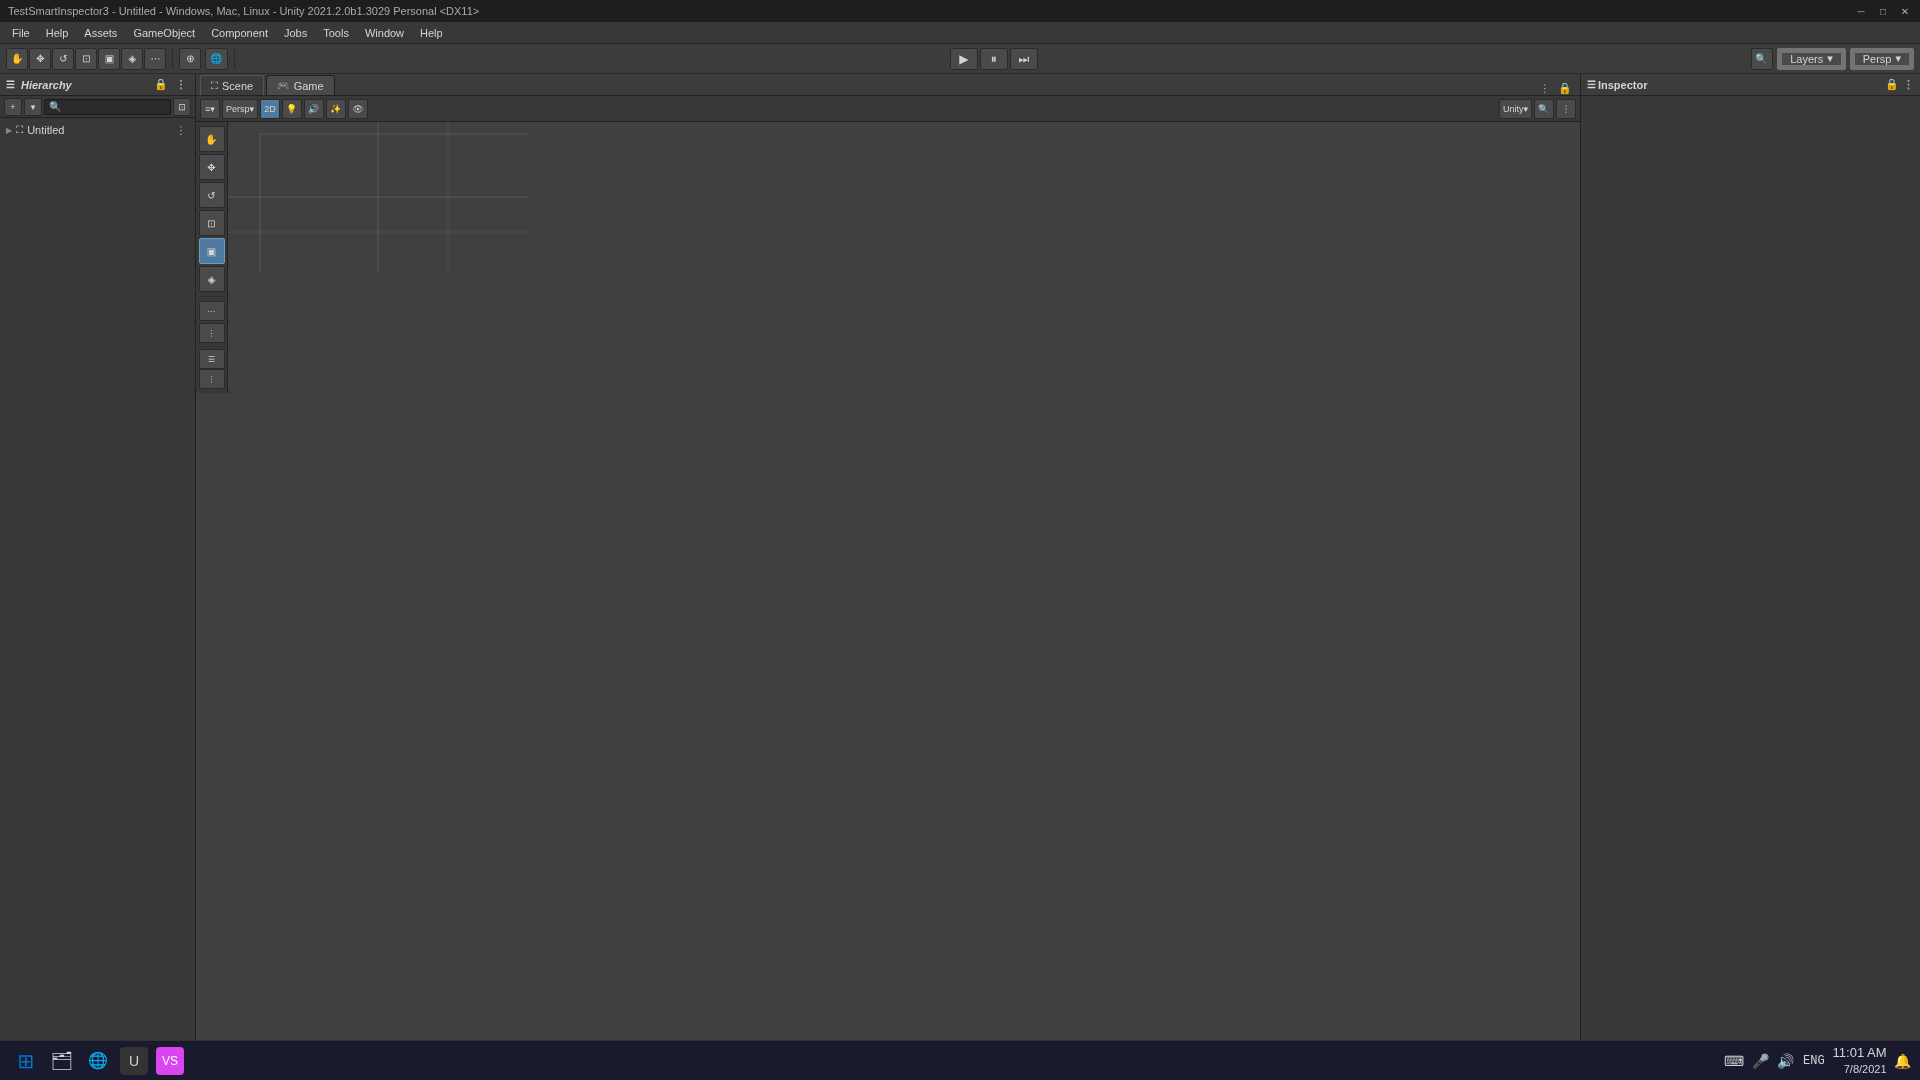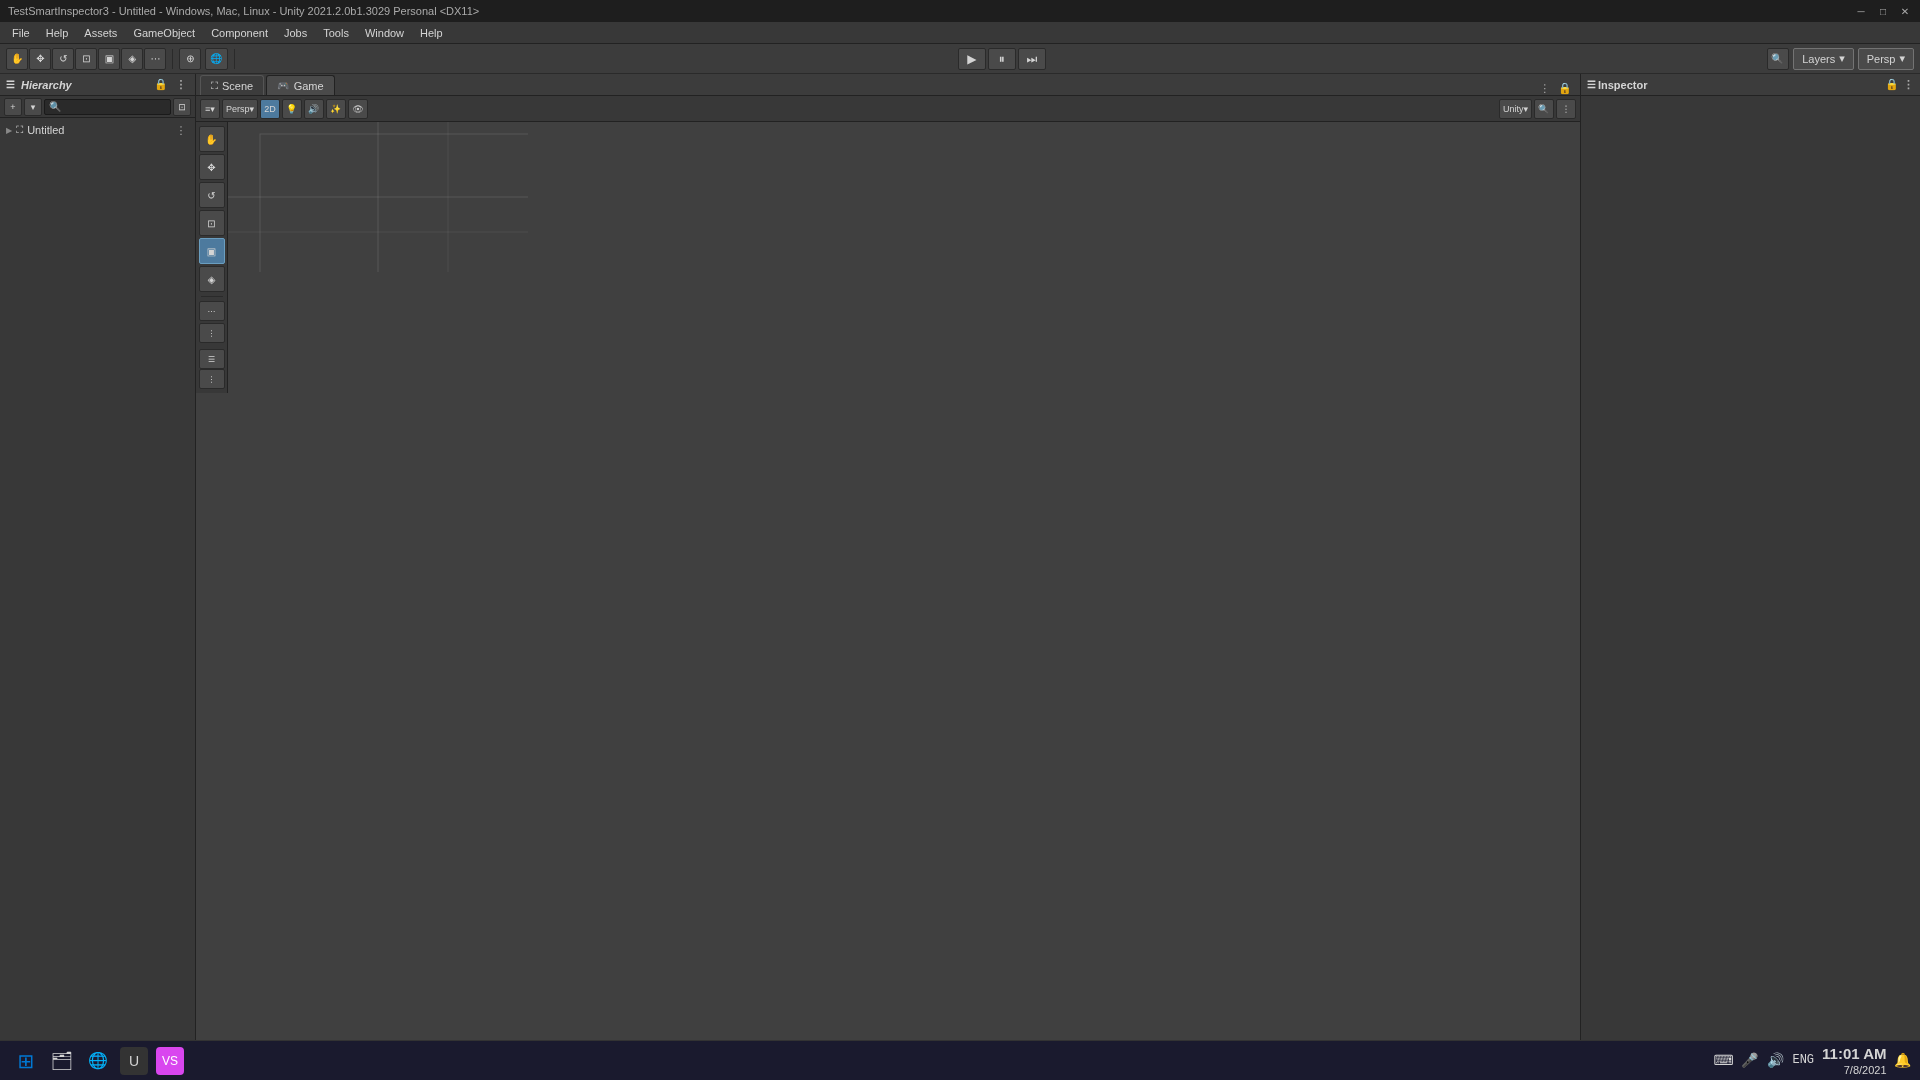--- a/index.html
+++ b/index.html
@@ -82,21 +82,21 @@
       background: #4a4a4a;
       border: 1px solid #2a2a2a;
       border-radius: 2px;
       display: flex; align-items: center; justify-content: center;
       cursor: pointer; color: #d4d4d4;
     }
     #toolbar-center { flex: 1; display: flex; justify-content: center; gap: 2px; }
     #toolbar-right { display: flex; align-items: center; gap: 4px; margin-left: auto; }
     .layers-btn {
       height: 22px; padding: 0 8px;
-      background: #4a4a4a; border: 1px solid #737373;
+      background: #4a4a4a; border: 5px solid #737373;
       border-radius: 2px; cursor: pointer; color: #d4d4d4; font-size: 11px;
       display: flex; align-items: center; gap: 4px;
     }
 
     
     #main-layout {
       display: flex;
       height: calc(1080px - 22px - 22px - 30px - 30px);
     }
 
@@ -636,18 +636,18 @@
   </div>
   <div class="taskbar-icon">
     <div style="width:28px;height:28px;background:#d946ef;border-radius:4px;display:flex;align-items:center;justify-content:center;font-size:12px;color:#fff;">VS</div>
   </div>
   <div id="taskbar-right">
     <span class="sys-icon">⌨</span>
     <span class="sys-icon">🎤</span>
     <span class="sys-icon">🔊</span>
     <span style="font-size:12px;color:#d4d4d4;font-family:Liberation Mono, monospace;">ENG</span>
     <div class="clock-area">
-      <div style="font-size:15px;font-weight:bold;">11:01 AM</div>
+      <div style="font-size:13px;">11:01 AM</div>
       <div style="font-size:11px;">7/8/2021</div>
     </div>
     <span class="sys-icon">🔔</span>
   </div>
 </div>
 
 </body></html>

